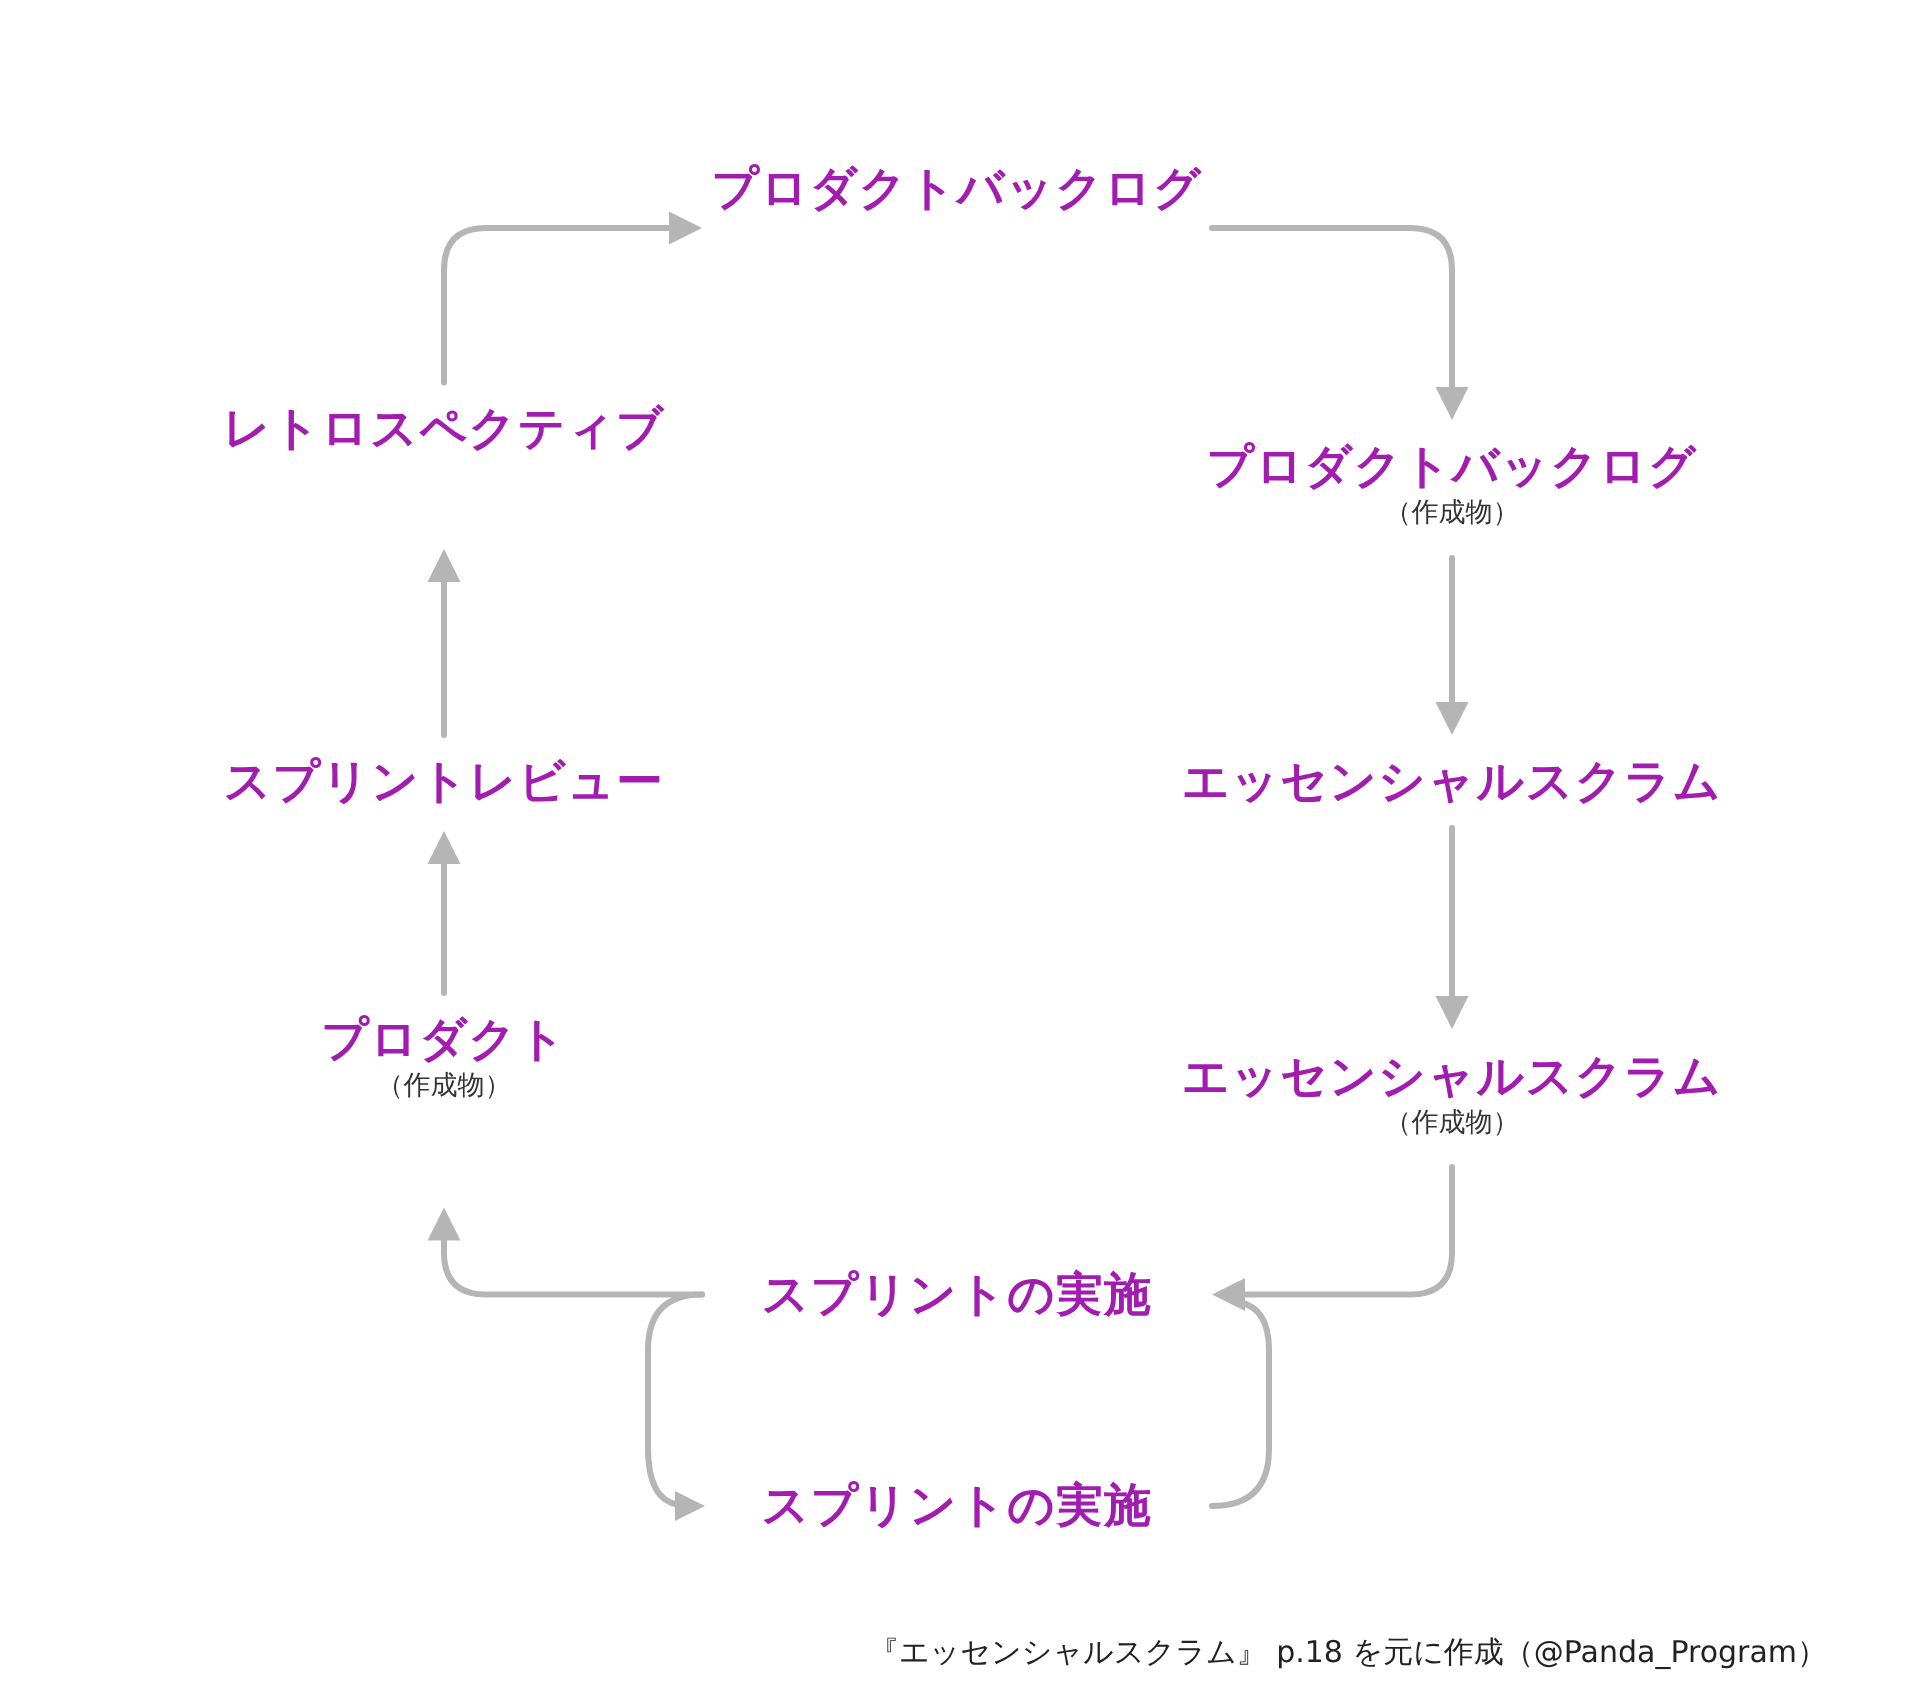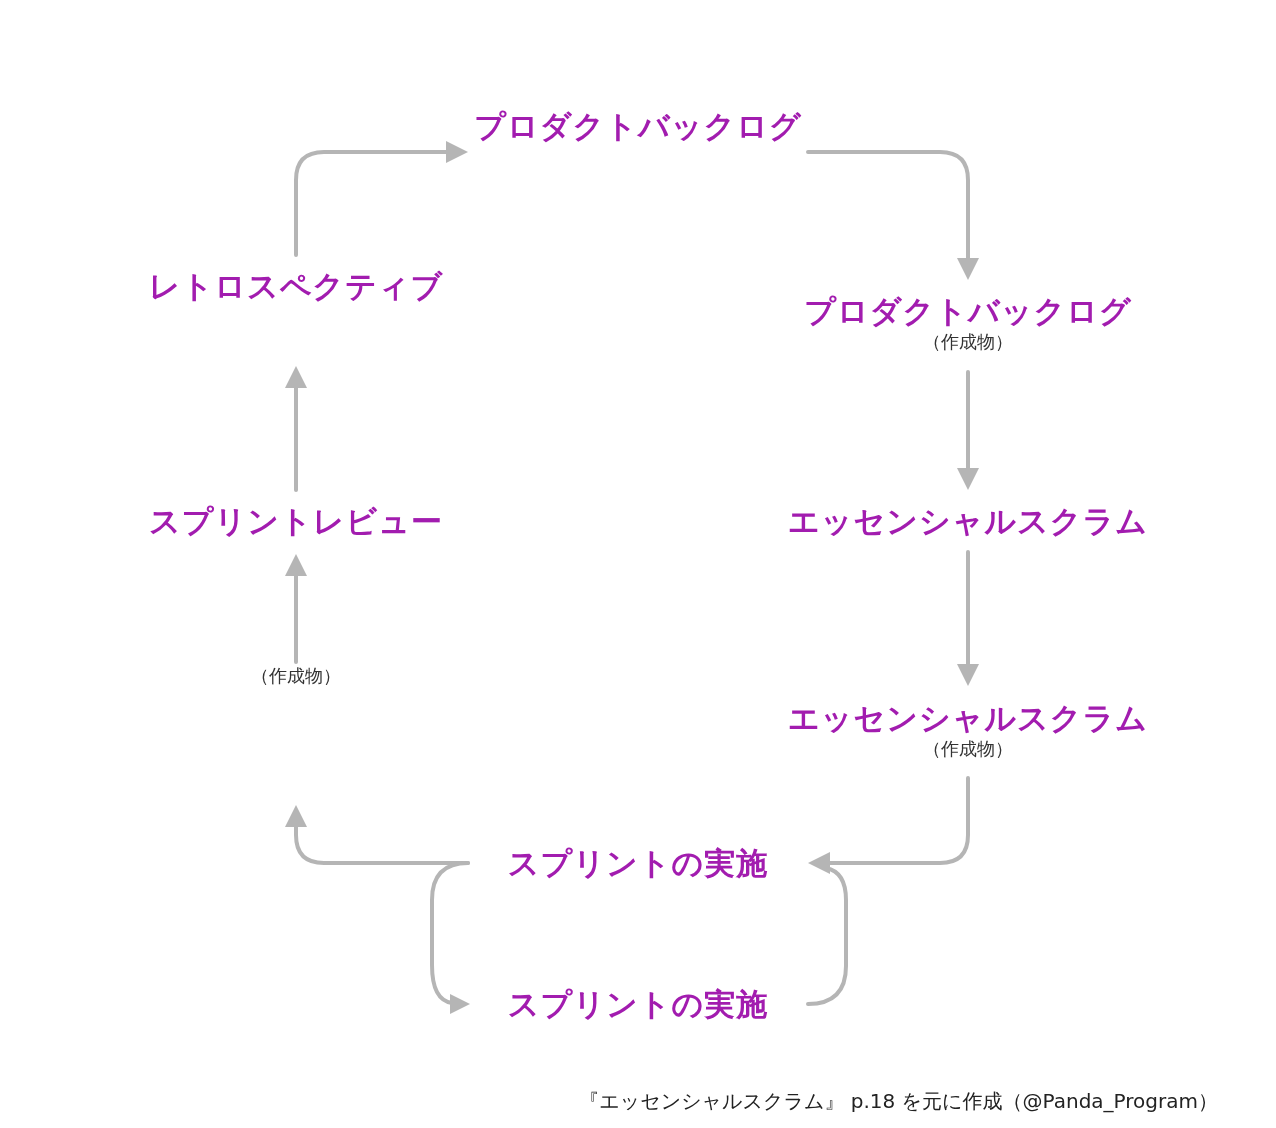--- a/index.html
+++ b/index.html
@@ -70,20 +70,21 @@
 
 <div class="node" style="left:638px; top:839px;">
   <span class="line">スプリントの実施</span>
 </div>
 
 <div class="node" style="left:638px; top:980px;">
   <span class="line">スプリントの実施</span>
 </div>
 
 <div class="node" style="left:296px; top:669px;">
+  <span class="line">プロダクト</span>
   <span class="sub">（作成物）</span>
 </div>
 
 <div class="node" style="left:296px; top:497px;">
   <span class="line">スプリントレビュー</span>
 </div>
 
 <div class="node" style="left:296px; top:262px;">
   <span class="line">レトロスペクティブ</span>
 </div>

